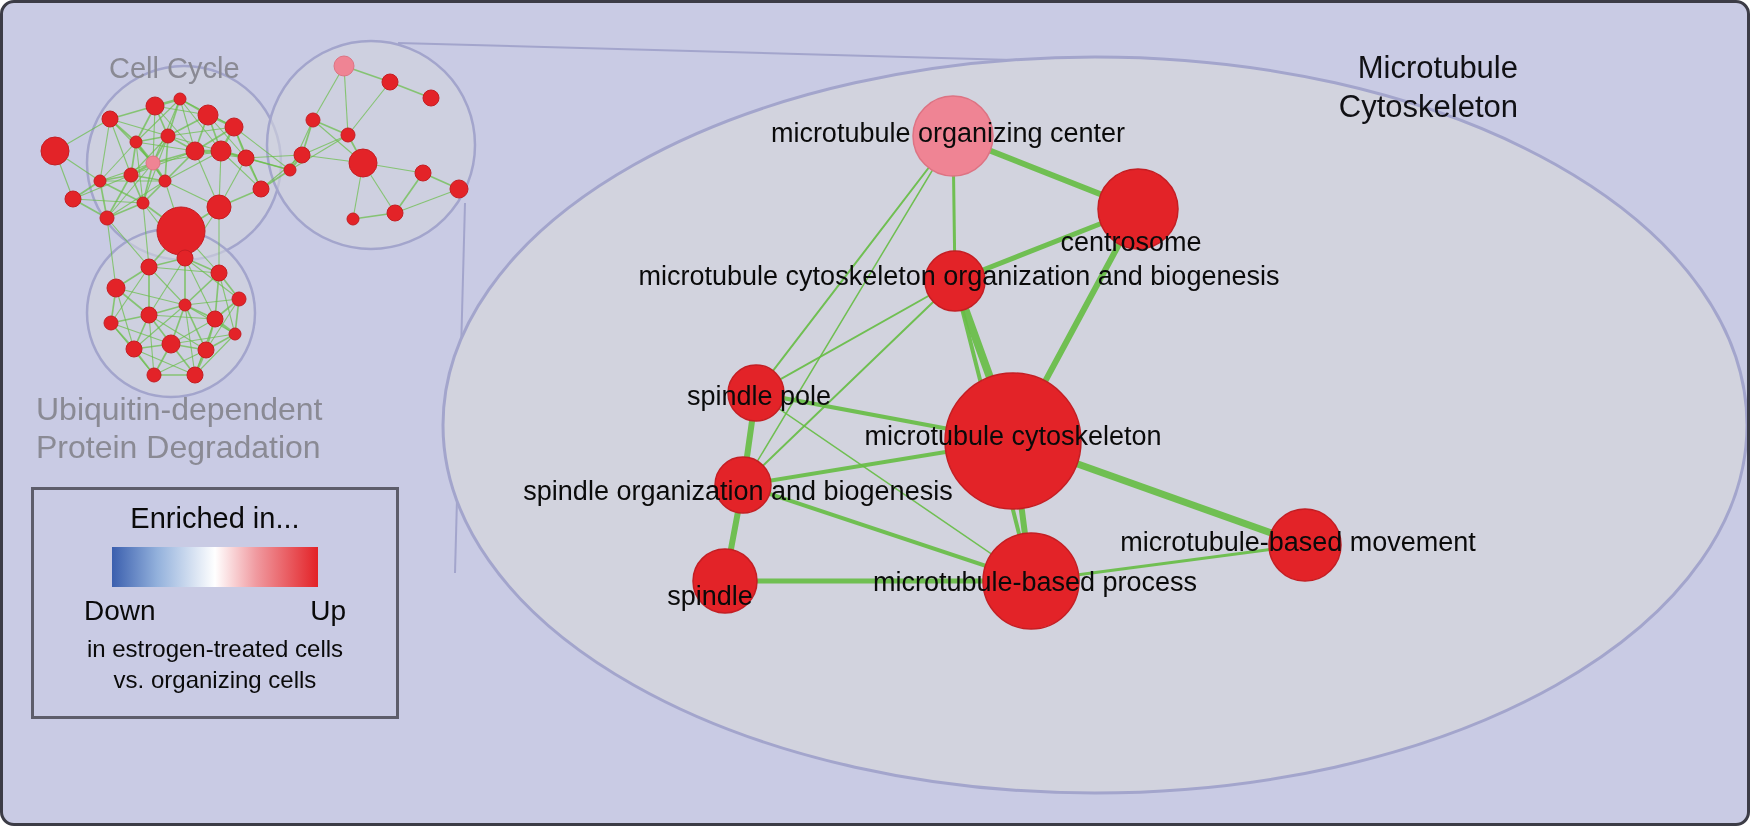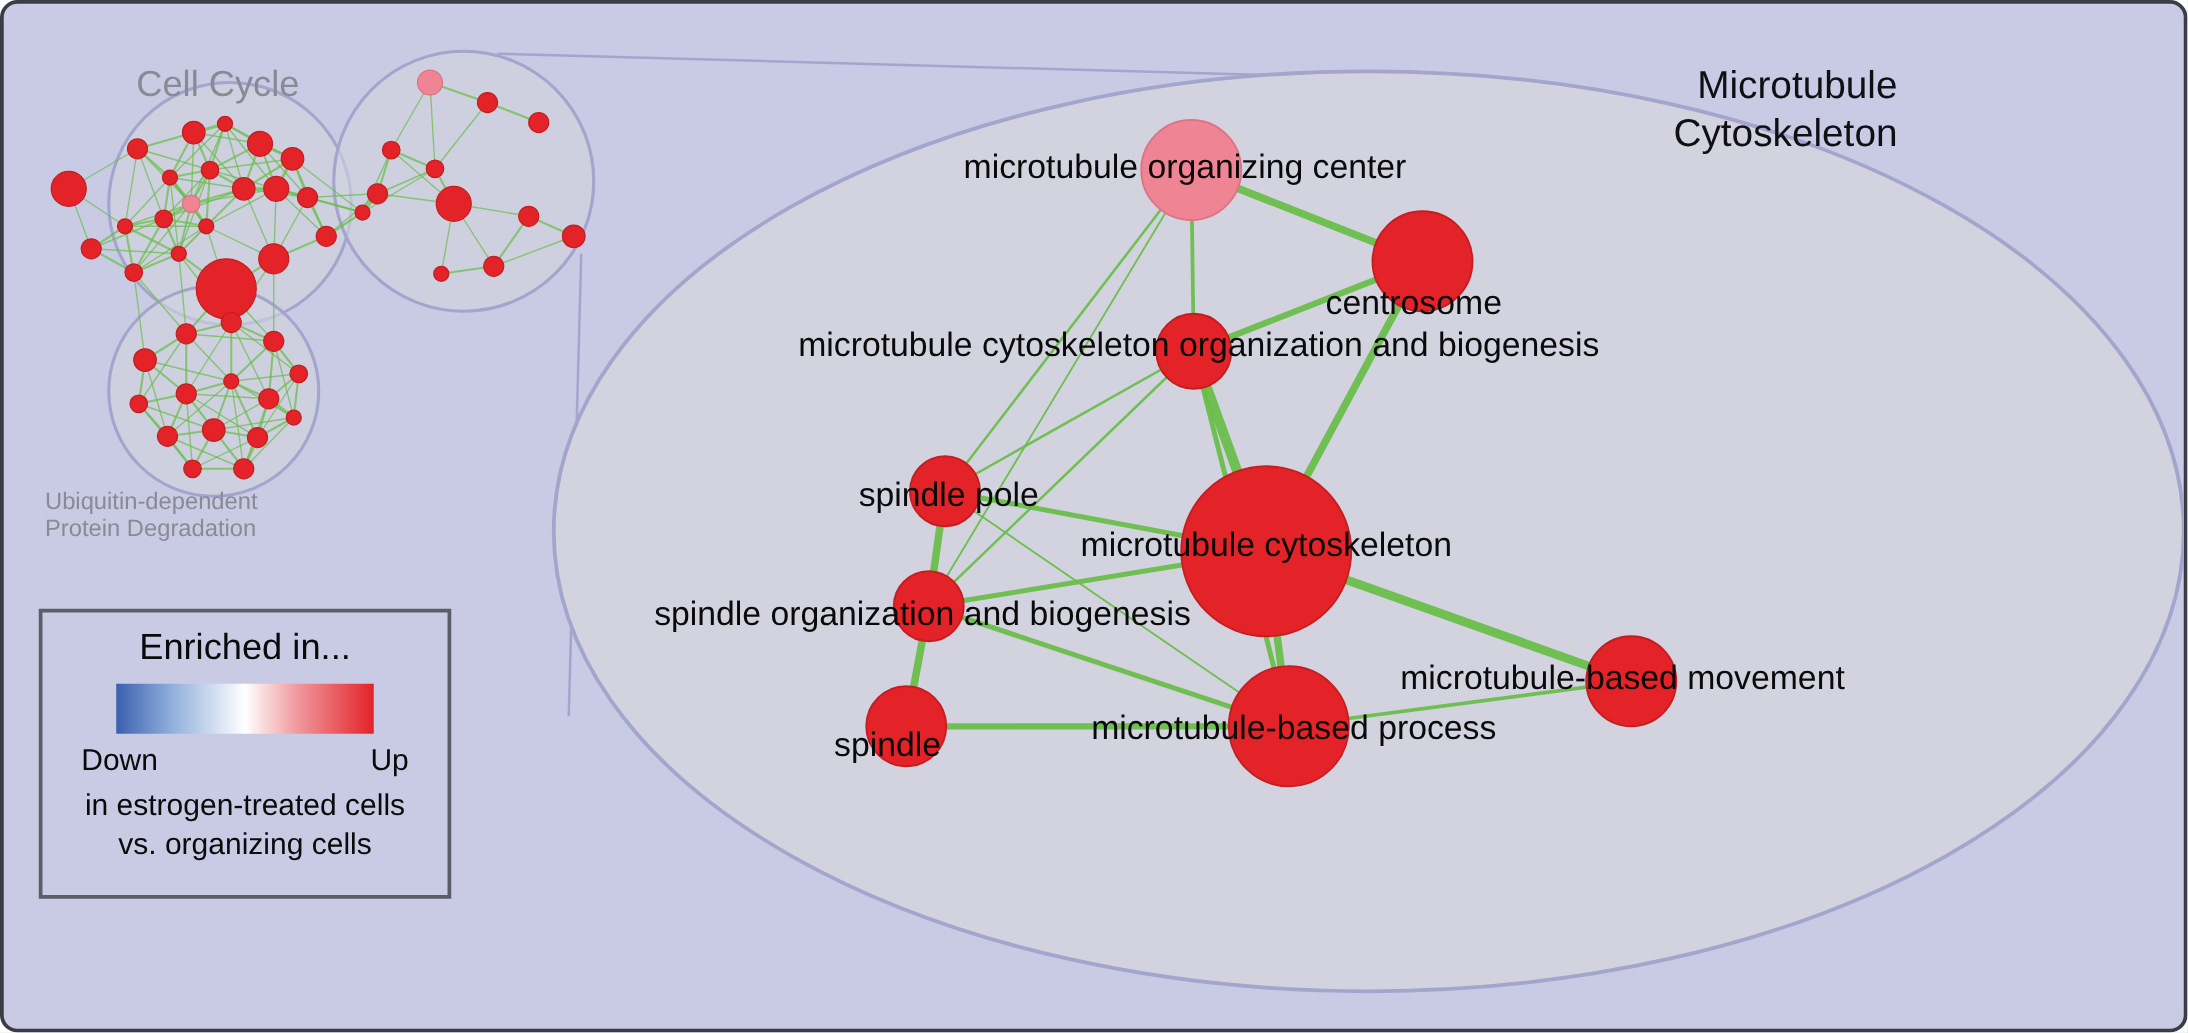--- a/index.html
+++ b/index.html
@@ -23,53 +23,53 @@
     font-family: "Liberation Sans", sans-serif;
   }
 
   .cluster-label {
     position: absolute;
     color: #8a8a94;
     white-space: pre-line;
     line-height: 1.18;
   }
   .cluster-label.cell-cycle   { left: 106px; top: 48px;  font-size: 29px; text-align: center; }
-  .cluster-label.ubiquitin    { left: 33px;  top: 388px; font-size: 19px; }
+  .cluster-label.ubiquitin    { left: 33px;  top: 388px; font-size: 32px; }
 
   .zoom-title {
     position: absolute;
     left: 1255px; top: 46px;
     width: 260px;
     text-align: right;
     color: #101014;
     font-size: 31px;
     line-height: 1.25;
     white-space: pre-line;
   }
 
   .legend {
     position: absolute;
     left: 28px; top: 484px;
-    width: 330px; height: 232px;
+    width: 368px; height: 232px;
     border: 3px solid #5d5d6a;
     background: #c9cbe4;
     padding-top: 10px;
     text-align: center;
   }
   .legend-title { font-size: 29px; color: #0a0a0a; margin: 2px 0 12px 0; }
   .legend-gradient {
     width: 206px; height: 40px;
     margin: 0 auto;
   }
   .legend-updown {
     width: 262px;
     margin: 8px auto 6px auto;
     display: flex;
     justify-content: space-between;
-    font-size: 24px;
+    font-size: 28px;
     color: #0a0a0a;
   }
   .legend-caption {
     font-size: 24px;
     color: #0a0a0a;
     line-height: 1.3;
     white-space: pre-line;
   }
 </style>
 </head>

